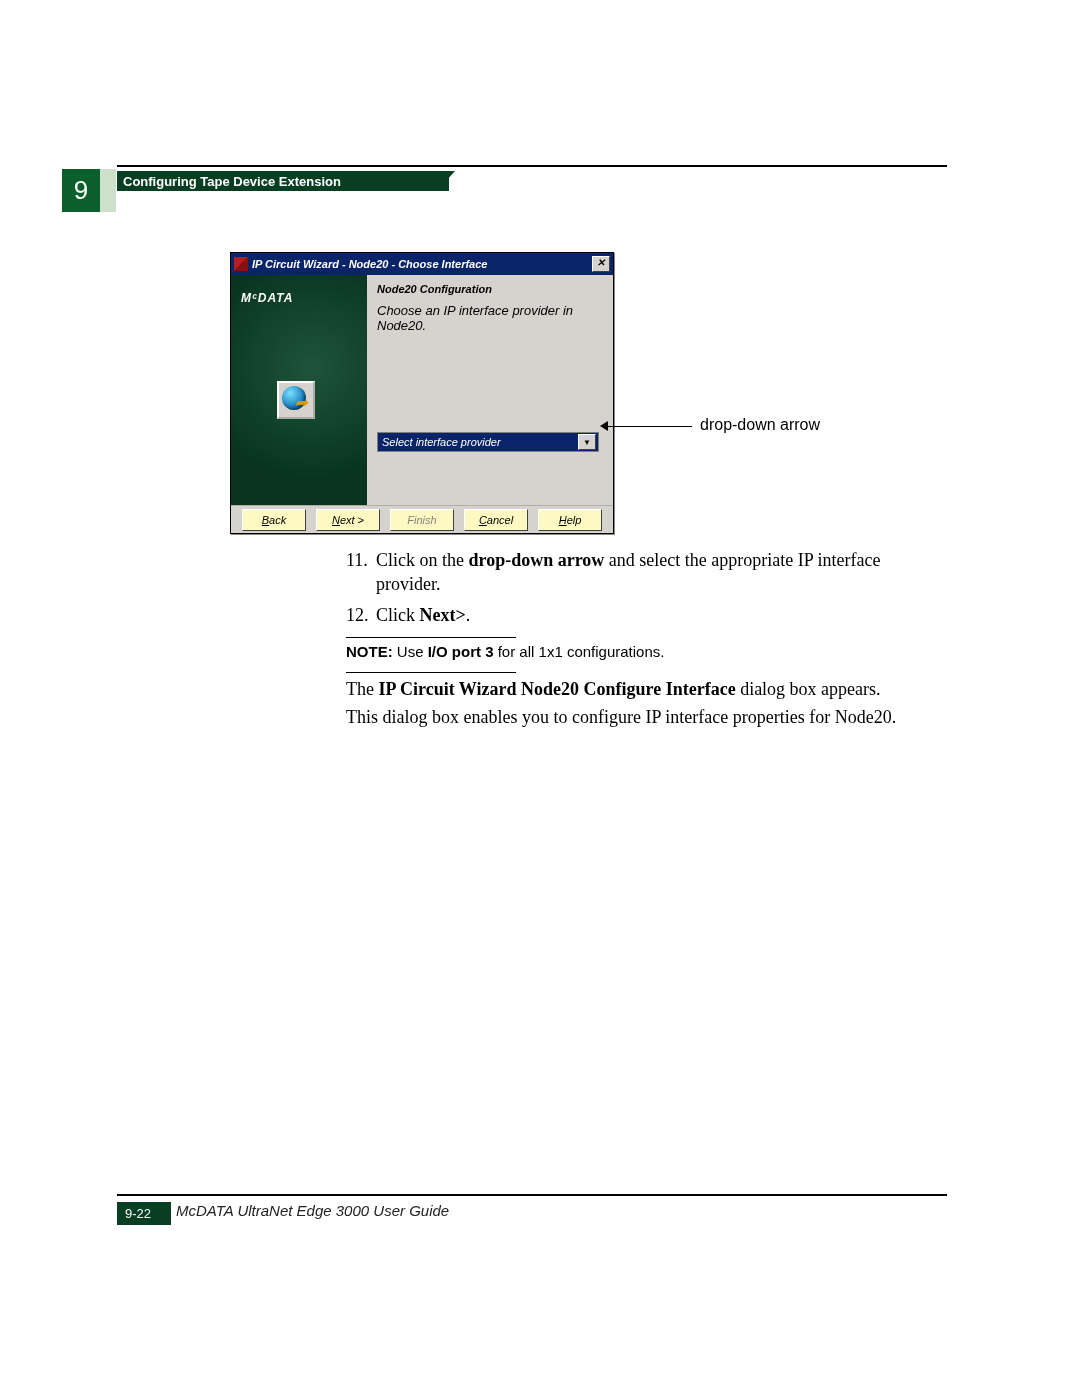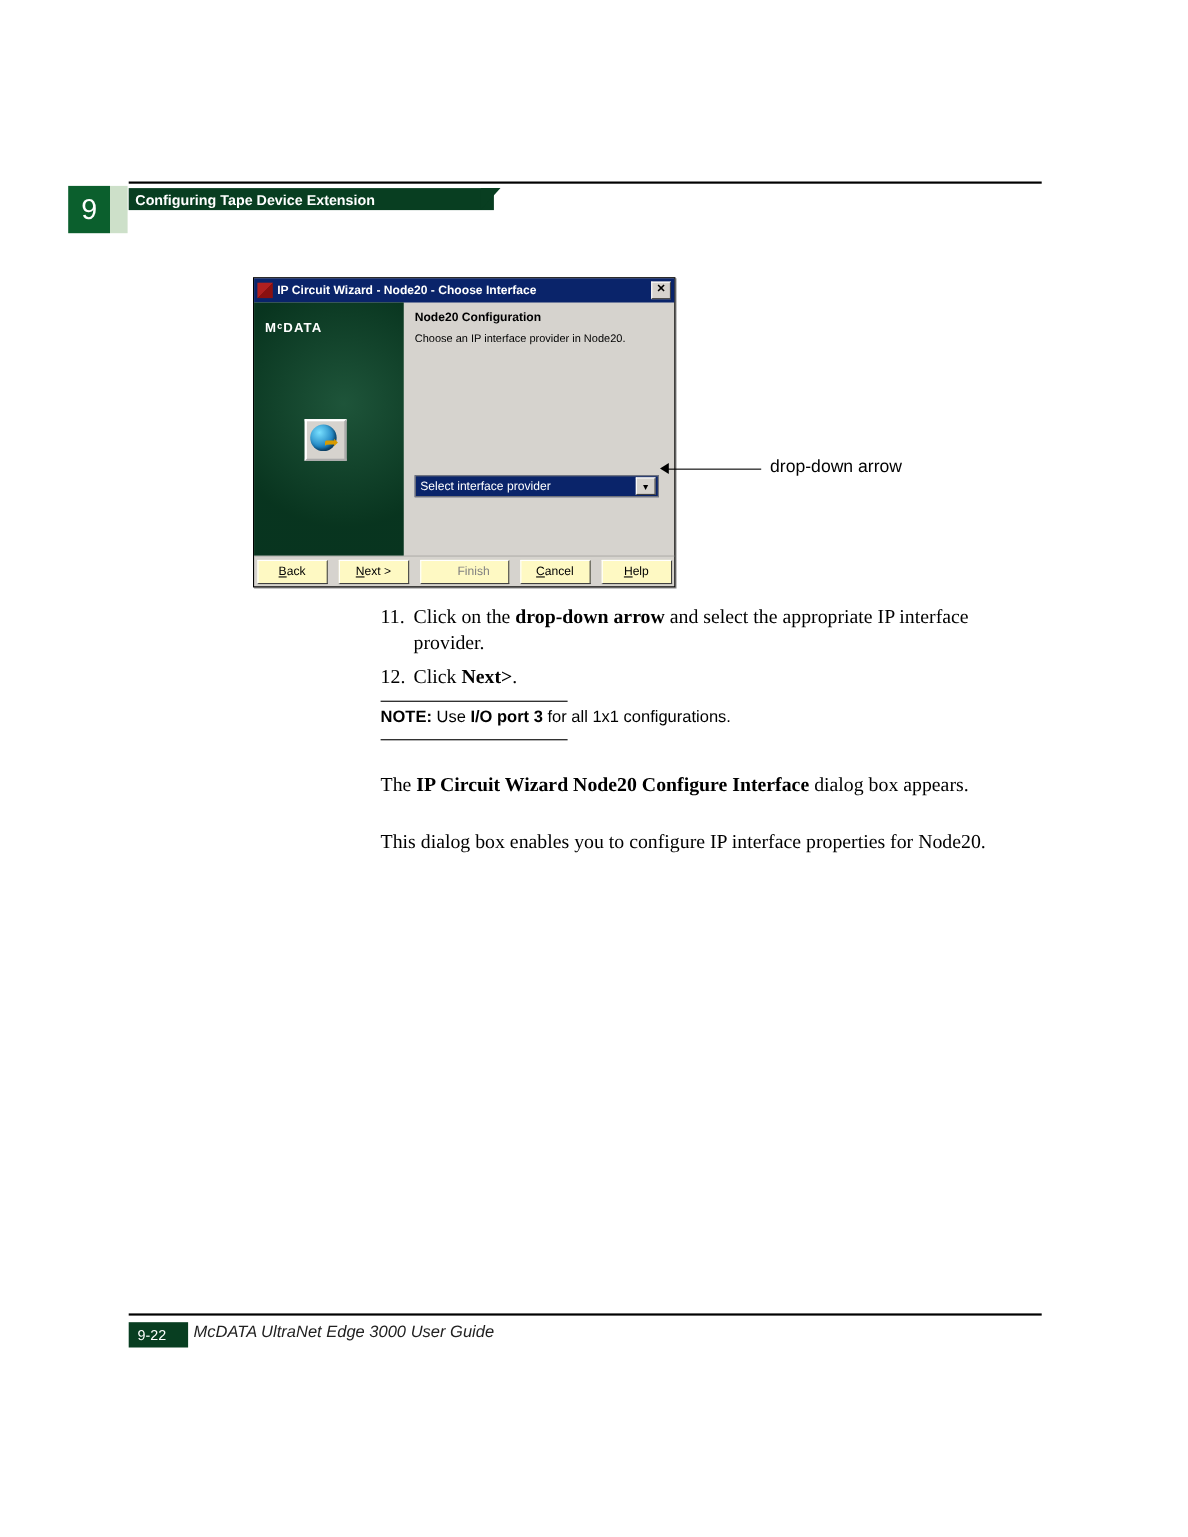--- a/index.html
+++ b/index.html
@@ -80,20 +80,21 @@
     left: 230px;
     top: 252px;
     width: 382px;
     height: 280px;
     background: #d6d3ce;
     border: 1px solid #000;
     box-shadow: 1px 1px 0 #888;
     font-family: Tahoma, Arial, sans-serif;
     font-size: 11px;
     color: #000;
+    font-style: italic;
   }
   .dlg-title {
     background: #0a246a;
     color: #fff;
     font-weight: bold;
     font-size: 11px;
     display: flex;
     align-items: center;
     justify-content: space-between;
     padding: 2px 3px;
@@ -157,21 +158,21 @@
   .dlg-globe .arrow {
     position:absolute; right:-2px; bottom:-2px;
     font-size: 16px; color:#d69a00;
   }
   .dlg-main {
     flex: 1;
     padding: 8px 10px;
     position: relative;
   }
   .dlg-main .h { font-weight: bold; font-size: 11px; margin-bottom: 8px;}
-  .dlg-main .sub { font-size: 10px; color:#000; }
+  .dlg-main .sub { font-size: 13px; color:#000; }
   .dlg-select {
     position: absolute;
     left: 10px;
     top: 157px;
     width: 214px;
     height: 18px;
     background: #0a246a;
     color: #fff;
     border: 1px solid #7f7f7f;
     display: flex;
@@ -200,21 +201,21 @@
   }
   .dlg-btn {
     width: 62px; height: 20px;
     background: #fef9c3;
     border: 1px solid #404040;
     border-top-color:#fff;
     border-left-color:#fff;
     font-size: 11px;
     display:flex; align-items:center; justify-content:center;
   }
-  .dlg-btn.disabled { color:#808080;padding-left:17px; }
+  .dlg-btn.disabled { color:#808080; }
   .dlg-btn .ul { text-decoration: underline; }
 
   
   .callout-line {
     position: absolute;
     left: 606px;
     top: 426px;
     width: 86px;
     height: 1px;
     background: #000;
@@ -259,21 +260,21 @@
     top: 0;
   }
   .note-rule {
     width: 170px; height:1px; background:#000; margin: 10px 0 4px 0;
   }
   .note {
     font-family: Arial, Helvetica, sans-serif;
     font-size: 15px;
     margin-bottom: 4px;
   }
-  .para { margin-top: 28px; }
+  .para { margin-top: 4px; }
 
   
   .footer-rule {
     position: absolute;
     left: 117px; top: 1194px;
     width: 830px; height: 2px; background:#000;
   }
   .footer-badge {
     position: absolute;
     left: 117px;

